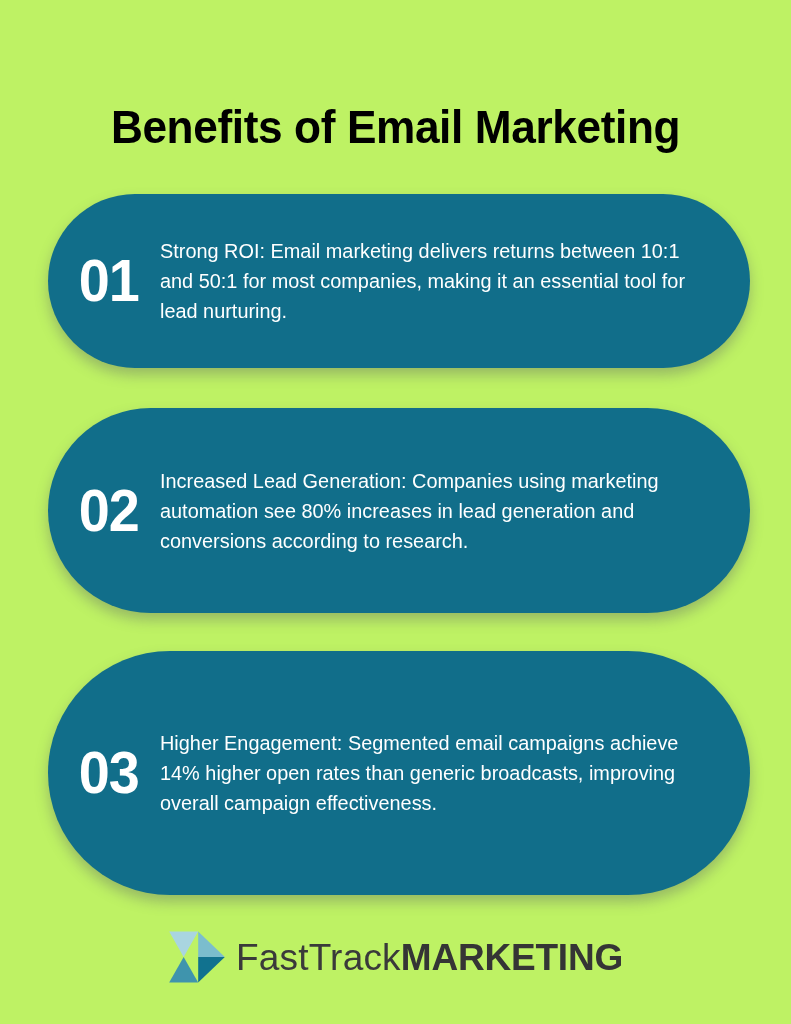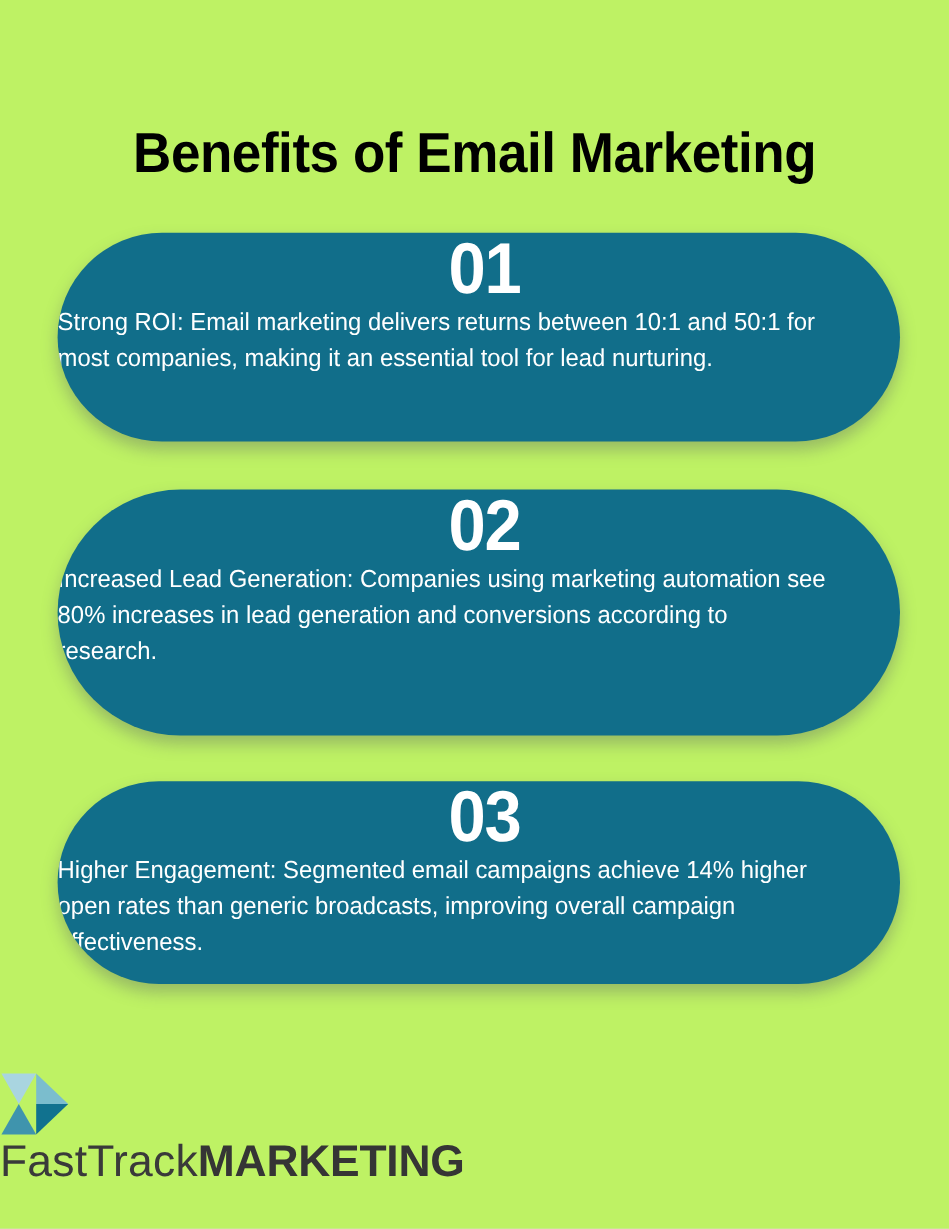--- a/index.html
+++ b/index.html
@@ -53,26 +53,25 @@
   .card {
     position: relative;
     box-sizing: border-box;
     width: 702px;
     background: #116E8A;
     border-radius: 999px;
     display: flex;
     align-items: center;
     box-shadow: 0 7px 13px rgba(90, 95, 100, 0.38);
     overflow: hidden;
-    flex-direction: column;
   }
 
   .card--1 { height: 174px; margin-bottom: 40px; }
   .card--2 { height: 205px; margin-bottom: 38px; }
-  .card--3 { height: 169px; margin-bottom: 0; }
+  .card--3 { height: 244px; margin-bottom: 0; }
 
   .card-number {
     flex: 0 0 auto;
     width: 112px;
     padding-left: 33px;
     box-sizing: border-box;
     color: #ffffff;
     font-size: 60px;
     font-weight: bold;
     line-height: 1;
@@ -93,22 +92,22 @@
     transform-origin: left center;
   }
 
   
   .logo {
     position: absolute;
     left: 0;
     right: 0;
     bottom: 38px;
     display: flex;
+    align-items: center;
     justify-content: center;
-    flex-direction: column;
   }
 
   .logo-mark {
     width: 58px;
     height: 58px;
     flex: 0 0 auto;
     margin-right: 10px;
     display: block;
   }
 

